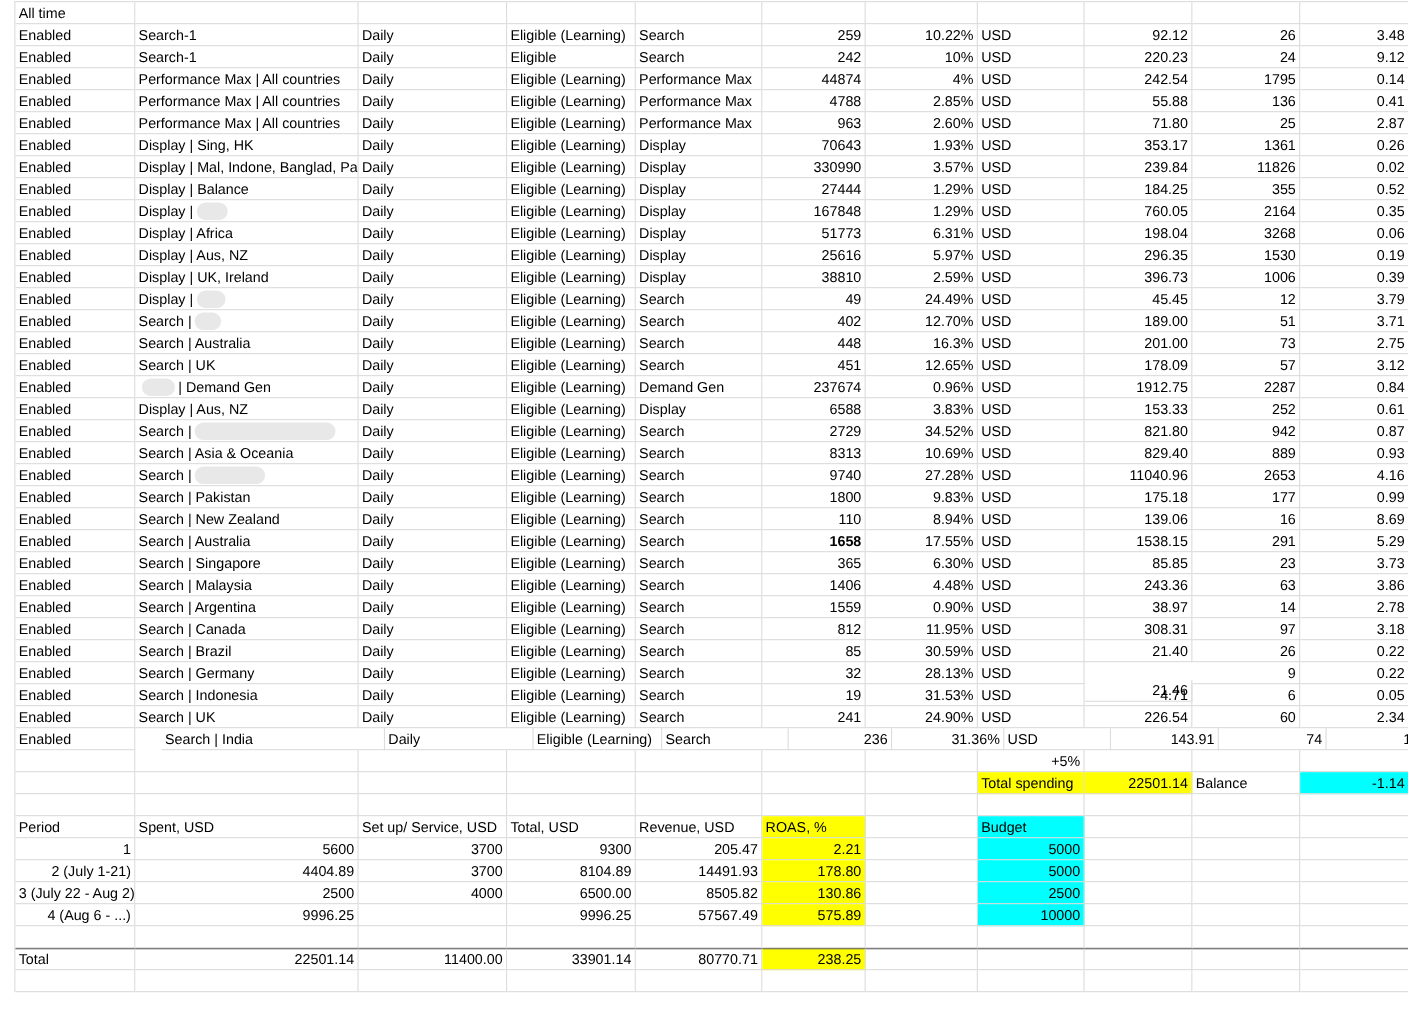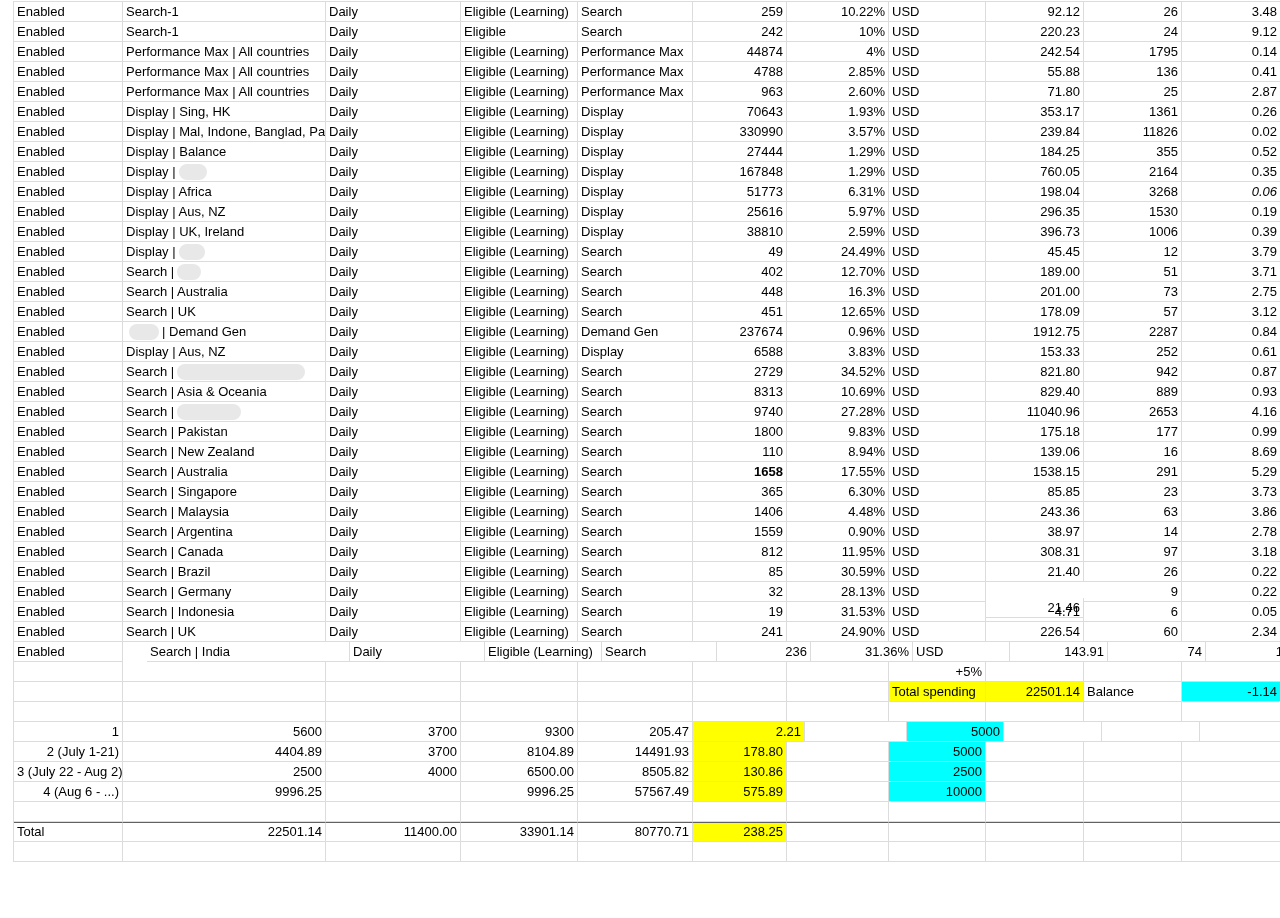--- a/index.html
+++ b/index.html
@@ -25,20 +25,33 @@
   .blob{
     display:inline-block;height:16px;background:var(--redact);
     border-radius:9px;vertical-align:middle;margin:0 3px;position:relative;top:-1px;
   }
 </style>
 </head>
 <body>
 
 <div id="sheet">
     <div class="row">
+      <div class="c" style="width: 109px;">All time</div>
+      <div class="c" style="width: 203px;"></div>
+      <div class="c" style="width: 135px;"></div>
+      <div class="c" style="width: 117px;"></div>
+      <div class="c" style="width: 115px;"></div>
+      <div class="c" style="width: 94px;"></div>
+      <div class="c" style="width: 102px;"></div>
+      <div class="c" style="width: 97px;"></div>
+      <div class="c" style="width: 98px;"></div>
+      <div class="c" style="width: 98px;"></div>
+      <div class="c" style="width: 99px;"></div>
+    </div>
+    <div class="row">
       <div class="c" style="width: 109px;">Enabled</div>
       <div class="c" style="width: 203px;">Search-1</div>
       <div class="c" style="width: 135px;">Daily</div>
       <div class="c" style="width: 117px;">Eligible (Learning)</div>
       <div class="c" style="width: 115px;">Search</div>
       <div class="c num" style="width: 94px;">259</div>
       <div class="c num" style="width: 102px;">10.22%</div>
       <div class="c" style="width: 97px;">USD</div>
       <div class="c num" style="width: 98px;">92.12</div>
       <div class="c num" style="width: 98px;">26</div>
@@ -152,21 +165,21 @@
       <div class="c" style="width: 109px;">Enabled</div>
       <div class="c" style="width: 203px;">Display | Africa</div>
       <div class="c" style="width: 135px;">Daily</div>
       <div class="c" style="width: 117px;">Eligible (Learning)</div>
       <div class="c" style="width: 115px;">Display</div>
       <div class="c num" style="width: 94px;">51773</div>
       <div class="c num" style="width: 102px;">6.31%</div>
       <div class="c" style="width: 97px;">USD</div>
       <div class="c num" style="width: 98px;">198.04</div>
       <div class="c num" style="width: 98px;">3268</div>
-      <div class="c num" style="width: 99px; font-style: italic;">0.06</div>
+      <div class="c num" style="width: 99px;">0.06</div>
     </div>
     <div class="row">
       <div class="c" style="width: 109px;">Enabled</div>
       <div class="c" style="width: 203px;">Display | Aus, NZ</div>
       <div class="c" style="width: 135px;">Daily</div>
       <div class="c" style="width: 117px;">Eligible (Learning)</div>
       <div class="c" style="width: 115px;">Display</div>
       <div class="c num" style="width: 94px;">25616</div>
       <div class="c num" style="width: 102px;">5.97%</div>
       <div class="c" style="width: 97px;">USD</div>
@@ -493,26 +506,39 @@
       <div class="c" style="width: 117px;"></div>
       <div class="c" style="width: 115px;"></div>
       <div class="c" style="width: 94px;"></div>
       <div class="c" style="width: 102px;"></div>
       <div class="c" style="width: 97px;"></div>
       <div class="c" style="width: 98px;"></div>
       <div class="c" style="width: 98px;"></div>
       <div class="c" style="width: 99px;"></div>
     </div>
     <div class="row">
+      <div class="c" style="width: 109px;">Period</div>
+      <div class="c" style="width: 203px;">Spent, USD</div>
+      <div class="c" style="width: 135px;">Set up/ Service, USD</div>
+      <div class="c" style="width: 117px;">Total, USD</div>
+      <div class="c" style="width: 115px;">Revenue, USD</div>
+      <div class="c bg-yellow" style="width: 94px;">ROAS, %</div>
+      <div class="c" style="width: 102px;"></div>
+      <div class="c bg-cyan" style="width: 97px;">Budget</div>
+      <div class="c" style="width: 98px;"></div>
+      <div class="c" style="width: 98px;"></div>
+      <div class="c" style="width: 99px;"></div>
+    </div>
+    <div class="row">
       <div class="c num" style="width: 109px;">1</div>
       <div class="c num" style="width: 203px;">5600</div>
       <div class="c num" style="width: 135px;">3700</div>
       <div class="c num" style="width: 117px;">9300</div>
       <div class="c num" style="width: 115px;">205.47</div>
-      <div class="c num bg-yellow" style="width: 112px;">2.21</div>
+      <div class="c num bg-yellow" style="width: 94px;">2.21</div>
       <div class="c" style="width: 102px;"></div>
       <div class="c num bg-cyan" style="width: 97px;">5000</div>
       <div class="c" style="width: 98px;"></div>
       <div class="c" style="width: 98px;"></div>
       <div class="c" style="width: 99px;"></div>
     </div>
     <div class="row">
       <div class="c num" style="width: 109px;">2 (July 1-21)</div>
       <div class="c num" style="width: 203px;">4404.89</div>
       <div class="c num" style="width: 135px;">3700</div>

